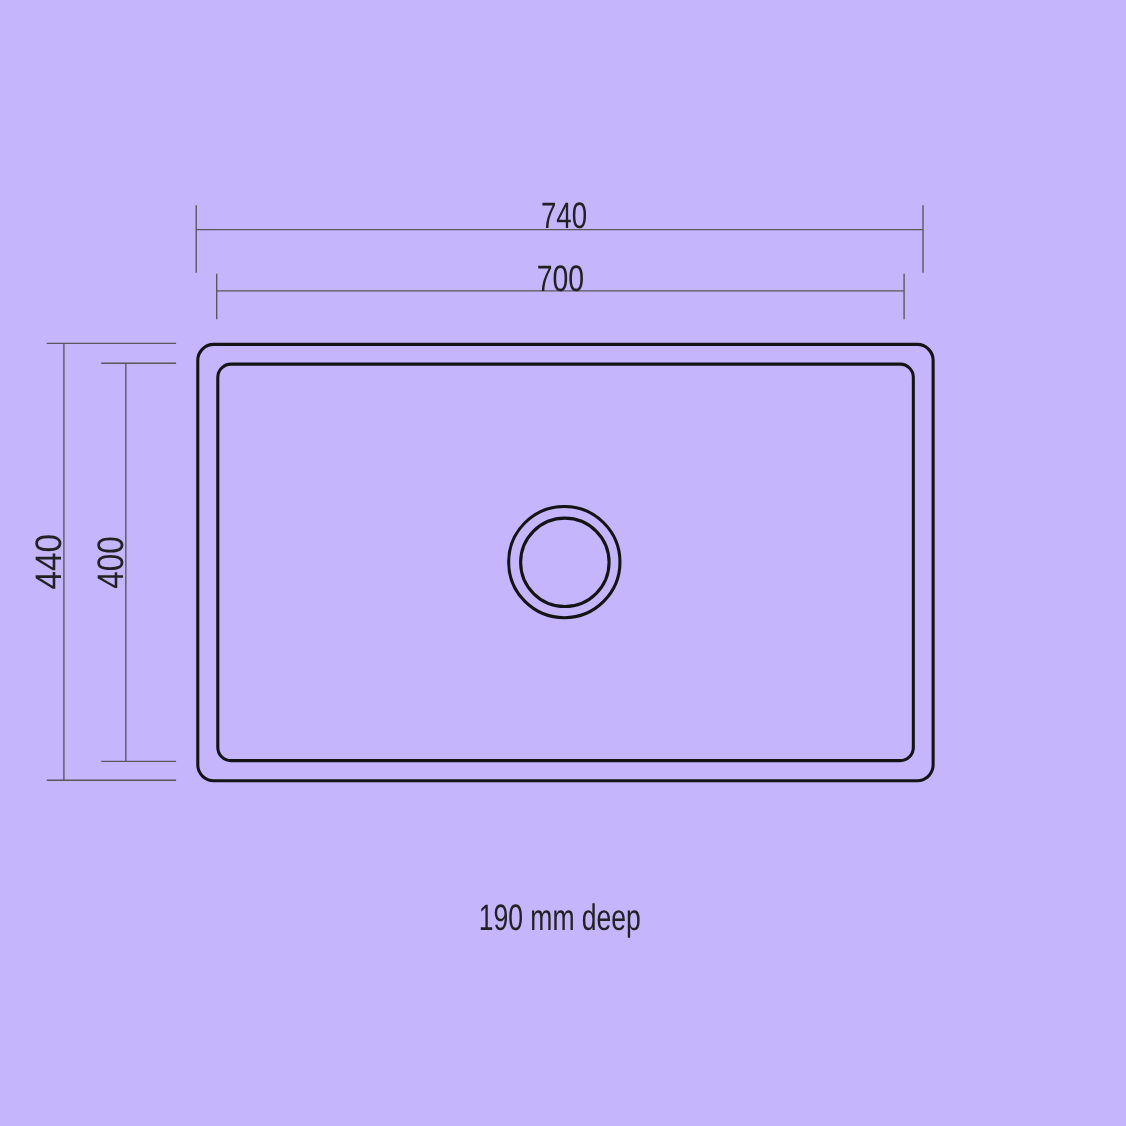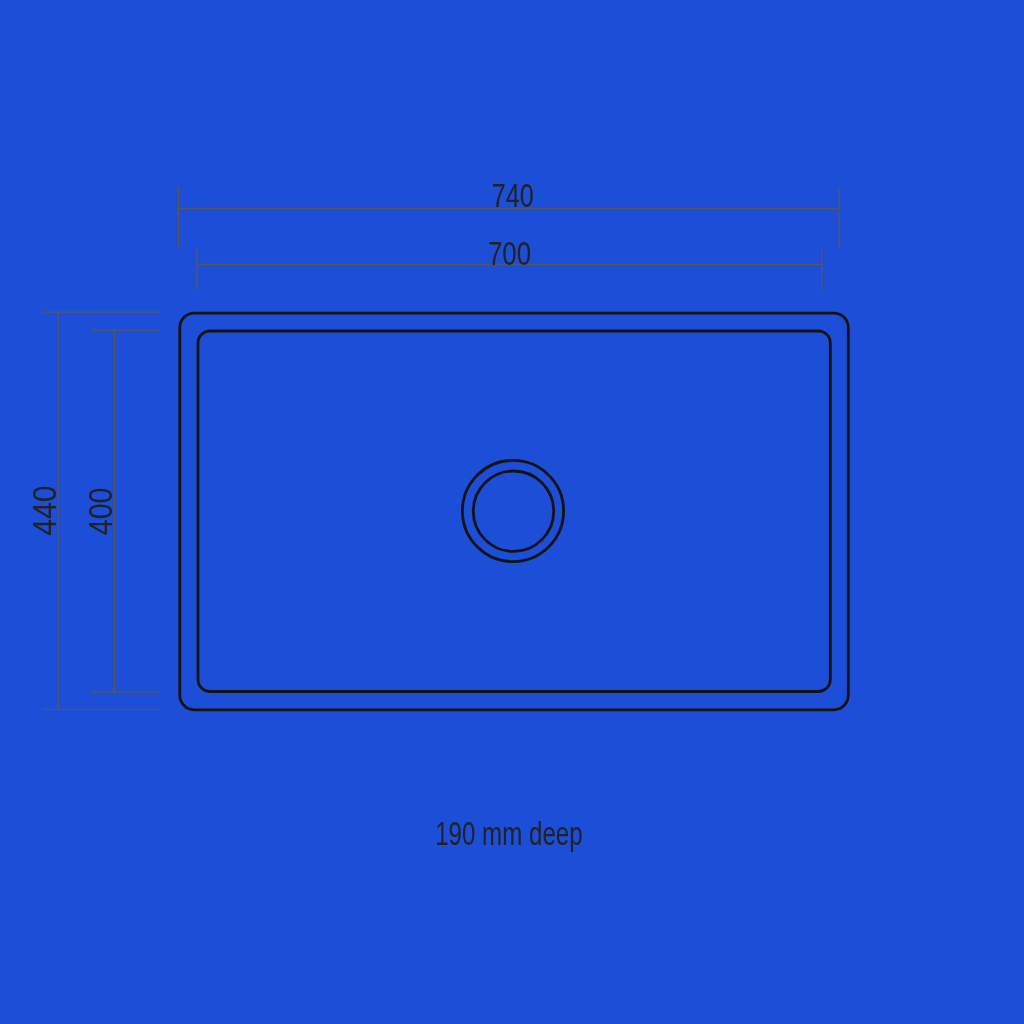--- a/index.html
+++ b/index.html
@@ -1,16 +1,16 @@
 <!DOCTYPE html>
 <html><head>
 <meta charset="utf-8">
 <style>
   html,body{margin:0;padding:0;background:#ffffff;}
-  .canvas{position:relative;width:1024px;height:1024px;background:#1d4ed8;overflow:hidden;}
+  .canvas{position:relative;width:1024px;height:1024px;background:#c4b5fd;overflow:hidden;}
   svg{display:block;}
   text{font-family:"Liberation Sans", sans-serif;fill:#222222;}
 </style>
 </head>
 <body>
 <div class="canvas">
 <svg width="1024" height="1024" viewBox="0 0 1024 1024">
 
   <rect x="179.8" y="313.1" width="668.5" height="396.7" rx="14.5" ry="14.5" fill="none" stroke="#141414" stroke-width="2.8"></rect>
 

